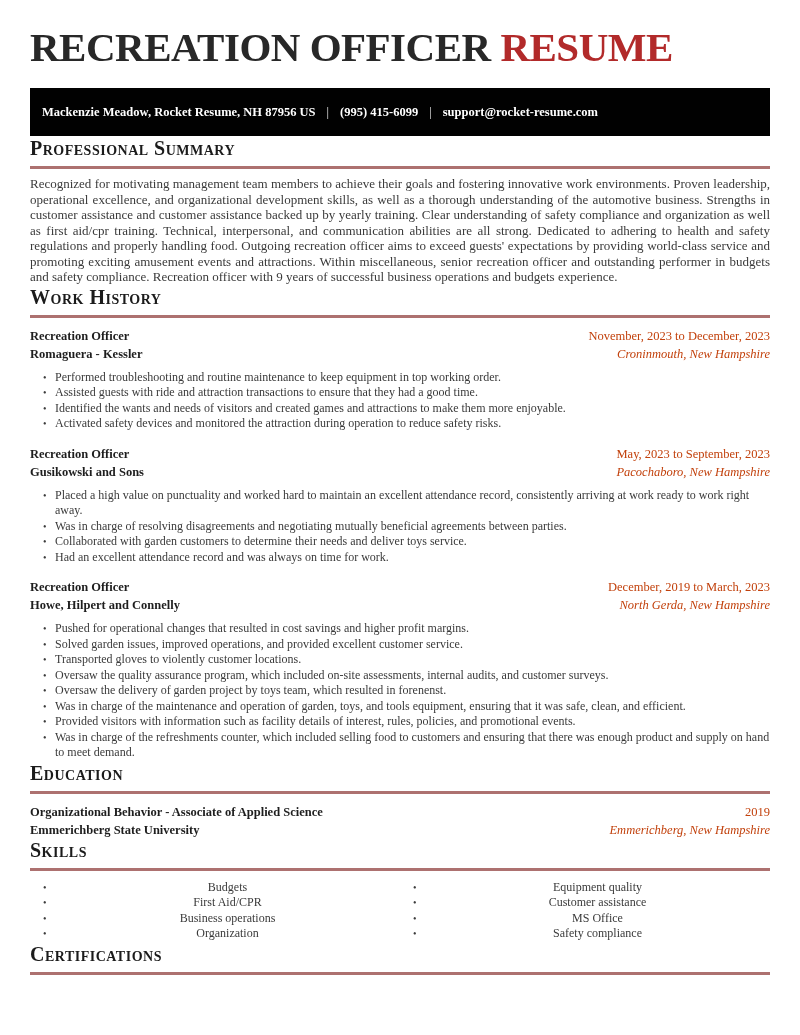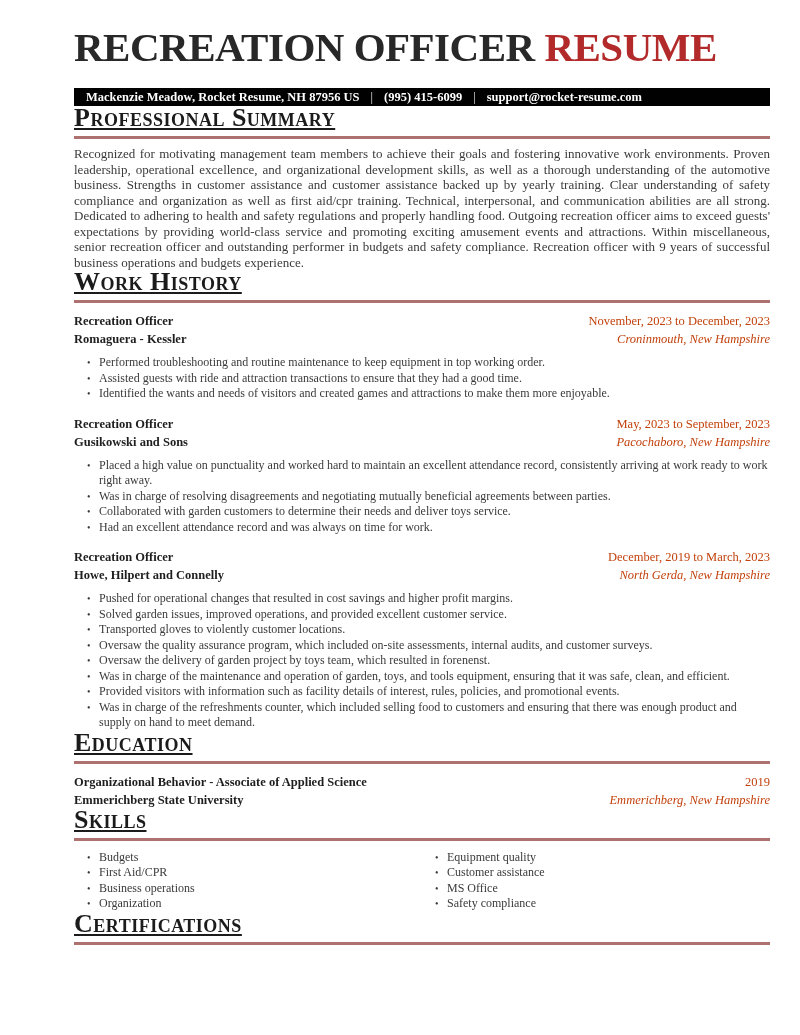--- a/index.html
+++ b/index.html
@@ -4,62 +4,61 @@
 <style>
   html, body { margin: 0; padding: 0; }
   body {
     width: 800px;
     height: 1035px;
     background: #ffffff;
     overflow: hidden;
     font-family: "Liberation Serif", serif;
     color: var(--body-text, #3a3a3a);
   }
-  .content { padding: 0 30px; margin-left: 44px; }
+  .content { padding: 0 30px; }
 
   
   .resume-title {
     margin: 24px 0 0;
     font-size: 41px;
     line-height: 47px;
     font-weight: bold;
     letter-spacing: -0.5px;
     color: #282828;
     white-space: nowrap;
   }
   .resume-title .accent { color: var(--accent-red, #b22a2a); }
 
   .contact-bar {
     margin-top: 17px;
-    height: 18px;
+    height: 48px;
     background: var(--bar-background, #000000);
     color: #ffffff;
     display: flex;
     align-items: center;
     padding: 0 12px;
     font-size: 12.5px;
     font-weight: bold;
     white-space: nowrap;
   }
   .contact-bar .pipe {
     margin: 0 11px;
     font-weight: normal;
     color: #e8e8e8;
   }
 
   
   h2.section-heading {
     margin: 0;
-    font-size: 26px;
+    font-size: 20px;
     line-height: 24px;
     font-weight: bold;
     font-variant: small-caps;
     letter-spacing: 0.5px;
     color: var(--heading-text, #1b1b1b);
-    text-decoration: underline;
   }
   .mt-ps   { margin-top: 24px; }
   .mt-wh   { margin-top: 16px; }
   .mt-ed   { margin-top: 22px; }
   .mt-sk   { margin-top: 22px; }
   .mt-cert { margin-top: 20px; }
   .rule {
     height: 3px;
     background: var(--rule-rose, #ad7170);
     margin-top: 6px;
@@ -109,21 +108,21 @@
     font-size: 10px;
     color: #3a3a3a;
   }
 
   
   .skills-grid {
     display: grid;
     grid-template-columns: 1fr 1fr;
     margin-top: 9px;
   }
-  .skills-grid ul.bullets { margin-top: 0; }
+  .skills-grid ul.bullets { margin-top: 0; text-align: center; }
 </style>
 </head>
 <body>
 
 <div class="content">
 
   <h1 class="resume-title"><span>RECREATION OFFICER</span> <span class="accent">RESUME</span></h1>
 
   <div class="contact-bar">
     <span>Mackenzie Meadow, Rocket Resume, NH 87956 US</span>
@@ -149,20 +148,21 @@
         <span class="entry-right">November, 2023 to December, 2023</span>
       </div>
       <div class="entry-row second">
         <span class="entry-left">Romaguera - Kessler</span>
         <span class="entry-right italic">Croninmouth, New Hampshire</span>
       </div>
       <ul class="bullets">
         <li>Performed troubleshooting and routine maintenance to keep equipment in top working order.</li>
         <li>Assisted guests with ride and attraction transactions to ensure that they had a good time.</li>
         <li>Identified the wants and needs of visitors and created games and attractions to make them more enjoyable.</li>
+        <li>Activated safety devices and monitored the attraction during operation to reduce safety risks.</li>
       </ul>
     </div>
 
     <div class="entry">
       <div class="entry-row">
         <span class="entry-left">Recreation Officer</span>
         <span class="entry-right">May, 2023 to September, 2023</span>
       </div>
       <div class="entry-row second">
         <span class="entry-left">Gusikowski and Sons</span>

